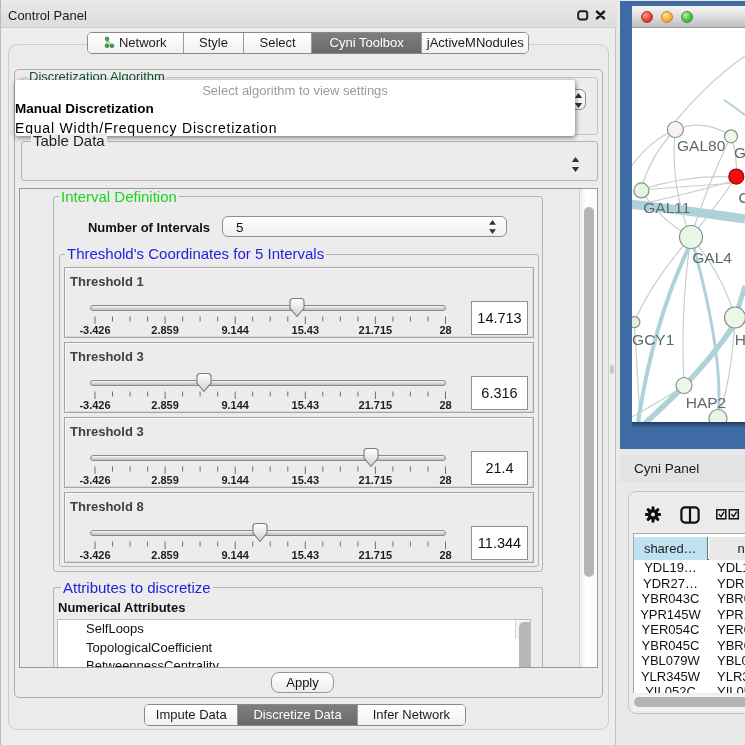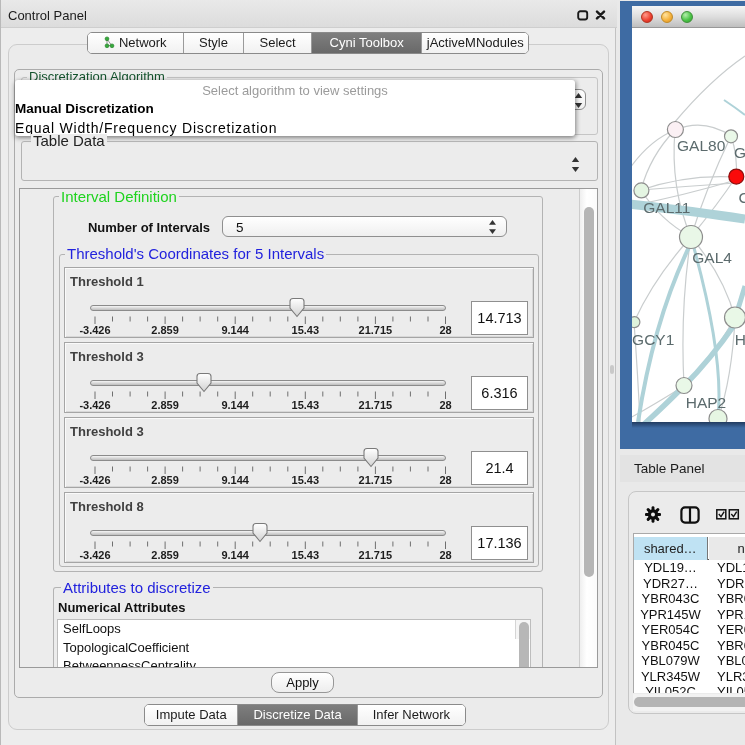--- a/index.html
+++ b/index.html
@@ -31,21 +31,21 @@
 #vsb .thumb { position:absolute; left:3.5px; top:18px; width:10px; height:370px; background:#b5b5b5; border-radius:5px; }
 
 .tpanel { position:absolute; left:63px; width:470px; height:71px; background:#ececec; border:1px solid #a5a5a5; box-shadow:1px 1px 0 #fafafa inset, -1px -1px 0 #d8d8d8 inset; }
 .ttitle { position:absolute; left:5px; top:6px; font-size:13px; font-weight:bold; color:#404040; }
 .track { position:absolute; left:25px; top:37px; width:356px; height:6px; border:1px solid #8b8b8b; border-radius:3px; background:linear-gradient(#f5f5f5,#bdbdbd); }
 .labrow { position:absolute; left:0; top:56px; width:470px; height:12px; }
 .slab { position:absolute; width:60px; text-align:center; font-size:11px; font-weight:bold; color:#1d1d1d; }
 .tfield { position:absolute; left:406px; top:33px; width:57px; height:34px; background:#fff; border:1px solid #8f8f8f; text-align:center; line-height:32px; font-size:14.5px; color:#111; }
 
 #nlist { position:absolute; left:56px; top:619px; width:474px; height:49px; background:#ffffff; border:1px solid #bdbdbd; border-bottom:none; overflow:hidden; font-size:13px; color:#111; }
-#nlist div { padding-left:5px; height:18.6px; line-height:18.6px; }
+#nlist div { padding-left:28px; height:18.6px; line-height:18.6px; }
 #lsb { position:absolute; left:457px; top:0; width:17px; height:49px; background:#f5f5f5; border-left:1px solid #d5d5d5; }
 #lsb .thumb { position:absolute; left:3px; top:2px; width:10px; height:60px; background:#b7b7b7; border-radius:5px; }
 
 #apply { position:absolute; left:270px; top:672px; width:63px; height:21px; background:linear-gradient(#ffffff,#ededed); border:1px solid #979797; border-radius:8px; text-align:center; line-height:19px; font-size:13px; color:#111; }
 
 #popup { position:absolute; left:14px; top:80px; width:560px; height:56px; background:#fff; border-radius:3px; box-shadow:0 2px 5px rgba(0,0,0,0.4), 2px 0 4px rgba(0,0,0,0.15); font-size:13px; }
 
 #netwin { position:absolute; left:620px; top:1px; width:125px; height:448px; background:#3e6ba3; }
 #nettitle { position:absolute; left:12px; top:5px; width:113px; height:22px; background:linear-gradient(#f6f6f6 0%,#dedede 50%,#bfbfbf 100%); border-bottom:1px solid #989898; }
 .light { position:absolute; top:5px; width:12px; height:12px; border-radius:50%; }
@@ -304,21 +304,21 @@
         <div class="slab" style="left:0.0px;">-3.426</div>
         <div class="slab" style="left:70.1px;">2.859</div>
         <div class="slab" style="left:140.2px;">9.144</div>
         <div class="slab" style="left:210.3px;">15.43</div>
         <div class="slab" style="left:280.4px;">21.715</div>
         <div class="slab" style="left:350.5px;">28</div>
       </div>
   <svg width="18" height="21" viewBox="0 0 18 21" style="position:absolute;left:185.7px;top:29px;">
     <path d="M2 4.5 Q2 1.5 5 1.5 L13 1.5 Q16 1.5 16 4.5 L16 11 L9 19.5 L2 11 Z" fill="url(#thg)" stroke="#7a7a7a" stroke-width="1.1"></path>
   </svg>
-  <div class="tfield">17.136</div>
+  <div class="tfield">11.344</div>
 </div>
 
   
   <div class="group" style="left:52px;top:587px;width:490px;height:81px;border-bottom:none;border-radius:3px 3px 0 0;"></div>
   <div class="gtitle" style="left:60px;top:581px;color:#2222dd;">Attributes to discretize</div>
   <div class="abs" style="left:57px;top:600px;font-size:13px;font-weight:bold;color:#111;">Numerical Attributes</div>
   <div id="nlist">
     <div>SelfLoops</div>
     <div>TopologicalCoefficient</div>
     <div>BetweennessCentrality</div>
@@ -395,21 +395,21 @@
         <text x="0.1" y="317">GCY1</text>
         <text x="102.7" y="316.5">H</text>
         <text x="53.7" y="379.5">HAP2</text>
       </g>
     </svg>
   </div>
   <div id="netshadow"></div>
 </div>
 
 <div id="tpbar">
-    <span>Table Panel</span>
+    <span>Cyni Panel</span>
   </div>
 <div id="tcard">
   <svg class="abs" style="left:16px;top:14px;" width="16" height="17" viewBox="0 0 16 17">
     <g fill="#0d0d0d">
         <circle cx="8" cy="8.5" r="5.2"></circle>
       </g>
     <g stroke="#0d0d0d" stroke-width="2.9" stroke-linecap="round">
       <line x1="8" y1="1.6" x2="8" y2="3.4"></line>
         <line x1="8" y1="13.6" x2="8" y2="15.4"></line>
       <line x1="1.1" y1="8.5" x2="2.9" y2="8.5"></line>

